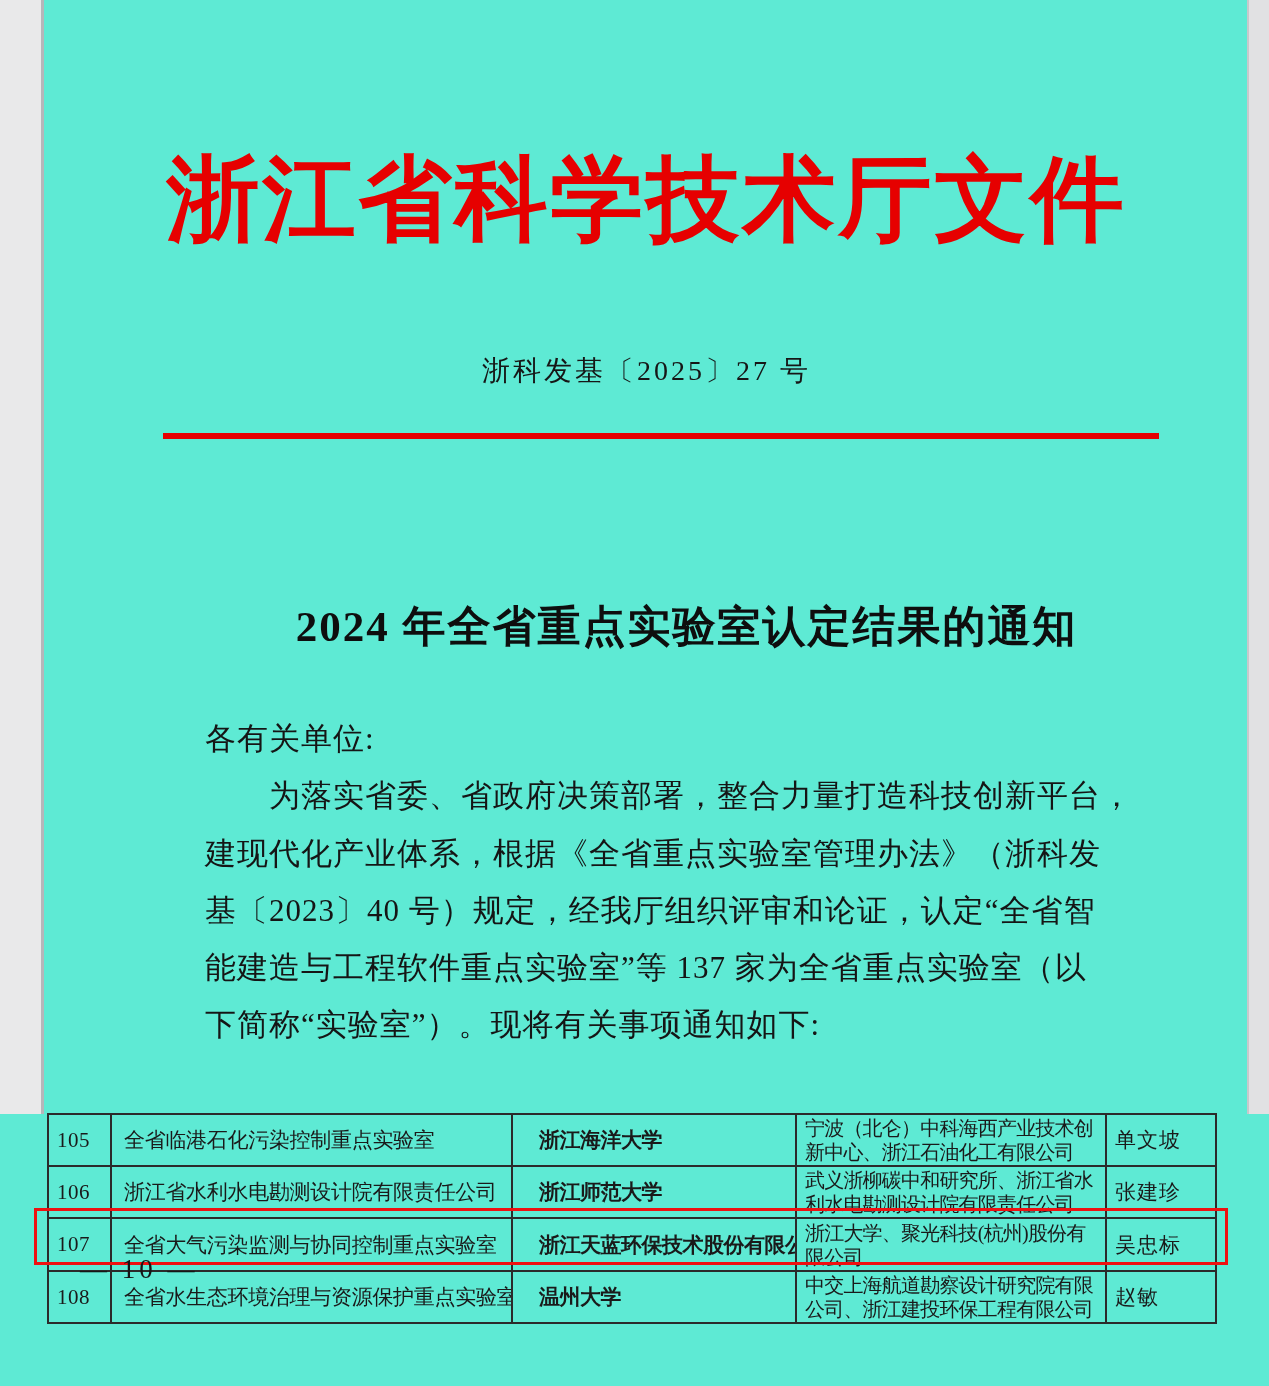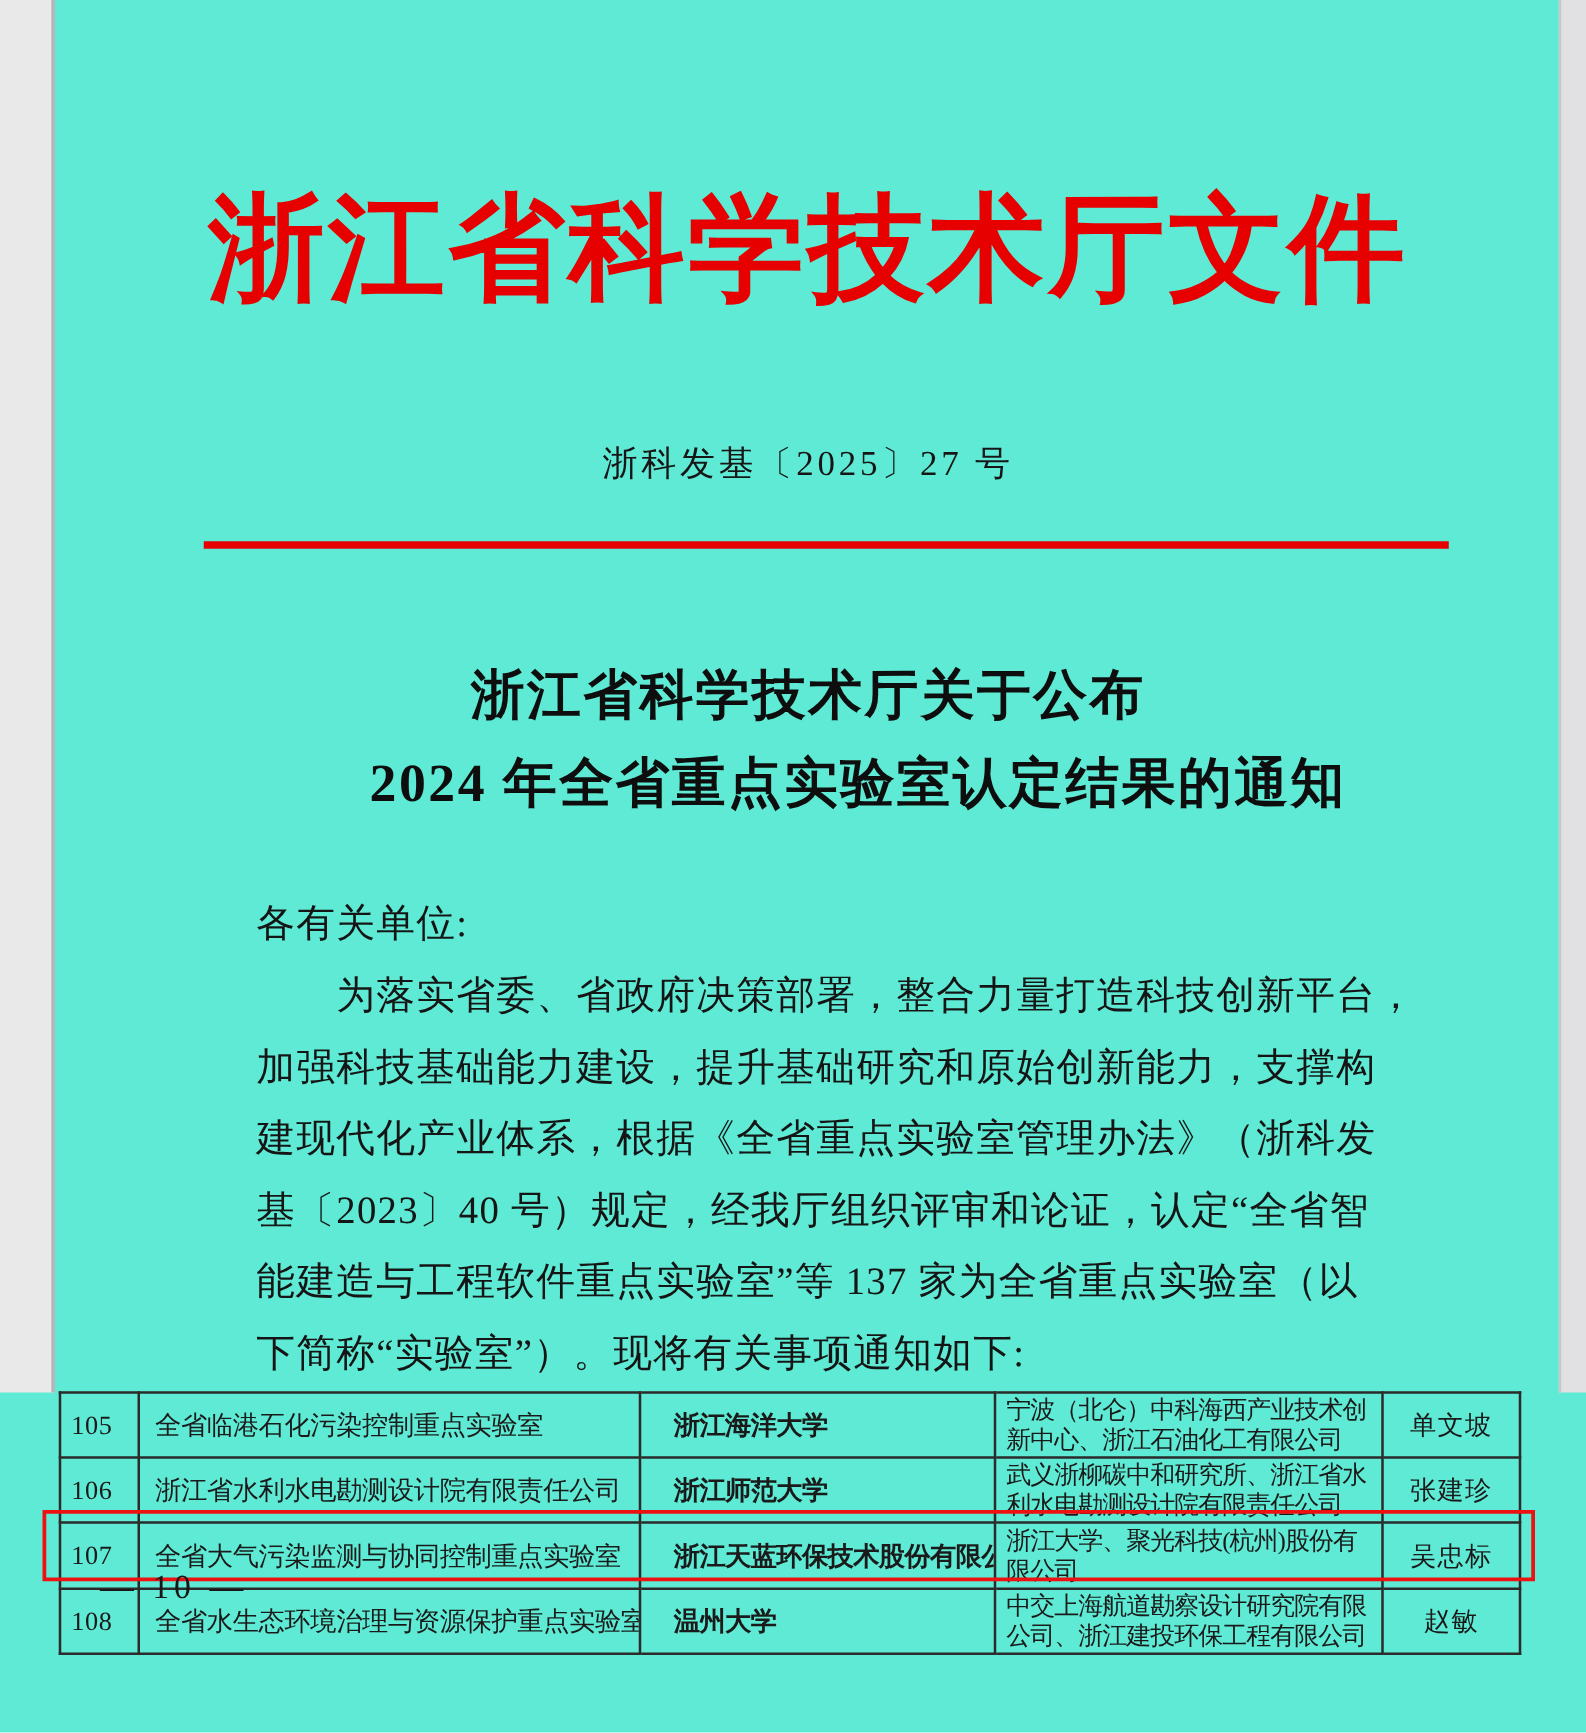--- a/index.html
+++ b/index.html
@@ -48,21 +48,21 @@
     border-collapse:collapse; table-layout:fixed;
     font-size:21px; color:#1a1a1a;
   }
   .lab-table td { border:2px solid #2b2b2b; padding:1px 8px; overflow:hidden; }
   .r-105, .r-106, .r-108 { height:48px; }
   .r-107 { height:53px; }
   td.c-no  { letter-spacing:0.5px;border-radius:11px; }
   td.c-lab { padding-left:12px; white-space:nowrap; letter-spacing:-0.3px; }
   td.c-org { padding-left:26px; white-space:nowrap; letter-spacing:-0.5px;font-weight:bold; }
   td.c-partners { padding-left:8px; padding-right:4px; font-size:20px; line-height:24px; letter-spacing:-0.8px; }
-  td.c-dir { text-align:center; letter-spacing:1px;font-family:Liberation Mono, monospace; }
+  td.c-dir { text-align:left; letter-spacing:1px;font-family:Liberation Mono, monospace; }
   .highlight-box {
     position:absolute; left:34px; top:1208px; width:1194px; height:57px;
     border:3px solid var(--highlight-red,#ee1111); pointer-events:none;
   }
   .page-number {
     position:absolute; left:80px; top:1254px; font-size:27px;
     letter-spacing:4px; color:#161616;
   }
 </style>
 </head>
@@ -72,27 +72,25 @@
 
   <div class="edge-left"></div>
   <div class="edge-right"></div>
 
   <div class="agency-title">浙江省科学技术厅文件</div>
 
   <div class="doc-number">浙科发基〔2025〕27 号</div>
 
   <div class="red-rule"></div>
 
-  <div class="notice-title t1">浙江省科学技术厅关于公布</div>
   <div class="notice-title t2">2024 年全省重点实验室认定结果的通知</div>
 
   <div class="body-block">
     <div class="body-line">各有关单位:</div>
     <div class="body-line indent">为落实省委、省政府决策部署，整合力量打造科技创新平台，</div>
-    <div class="body-line">加强科技基础能力建设，提升基础研究和原始创新能力，支撑构</div>
     <div class="body-line">建现代化产业体系，根据《全省重点实验室管理办法》（浙科发</div>
     <div class="body-line">基〔2023〕40 号）规定，经我厅组织评审和论证，认定“全省智</div>
     <div class="body-line">能建造与工程软件重点实验室”等 137 家为全省重点实验室（以</div>
     <div class="body-line">下简称“实验室”）。现将有关事项通知如下:</div>
   </div>
 
   <table class="lab-table">
     <colgroup>
       <col style="width:63px">
       <col style="width:401px">

